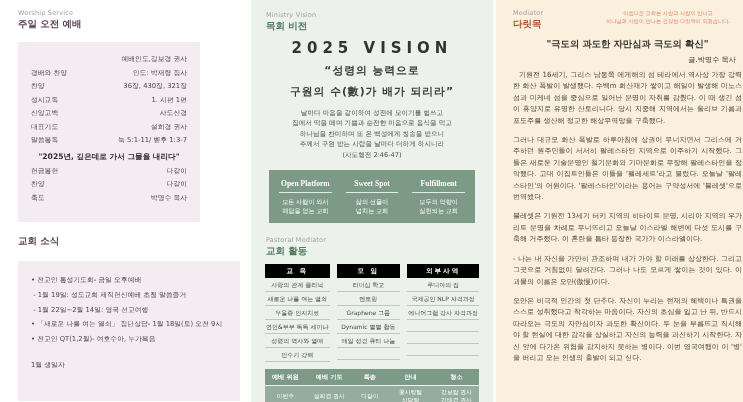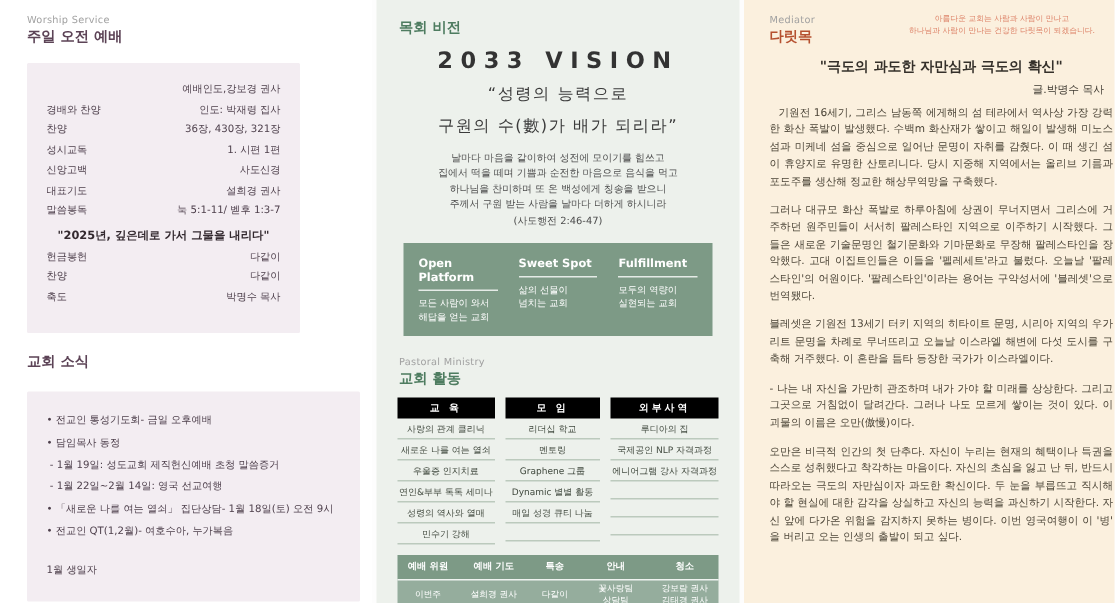--- a/index.html
+++ b/index.html
@@ -24,25 +24,25 @@
   .w-row{display:flex;justify-content:space-between;font-size:6.8px;color:#4d3f4b;line-height:13.5px;}
   .sermon{font-size:7.6px;font-weight:bold;text-align:center;color:#33292f;line-height:15px;margin:1px 0;}
   .ann-box{margin:13px 0 0;width:222px;padding:12px 13px;box-sizing:border-box;height:140px;}
   .ann-item{font-size:6.8px;color:#4d3f4b;line-height:14.8px;white-space:pre-wrap;}
   .ann-footer{font-size:6.8px;color:#4d3f4b;margin-top:13px;}
   .ann-head{margin-top:13px;}
 
   
   .mid-head{margin-left:15px;}
   .vision-title{font-size:15px;font-weight:bold;letter-spacing:5px;text-align:center;color:#333;margin-top:6px;}
-  .vq{font-size:10.8px;font-weight:normal;text-align:center;color:#3b3b3b;letter-spacing:1px;margin-top:7px;}
+  .vq{font-size:10.8px;font-weight:bold;text-align:center;color:#3b3b3b;letter-spacing:1px;margin-top:7px;}
   .scripture{margin-top:9px;text-align:center;font-size:6.6px;color:#4d4d4d;line-height:10.4px;}
   .scripture-ref{text-align:center;font-size:6.6px;color:#4d4d4d;line-height:11px;}
   .vision-table{display:flex;background:#7d9a86;margin:9px 18px 0;padding:9px 10px 8px;gap:14px;}
-  .vt-cell{flex:1;text-align:left;color:#fff;}
+  .vt-cell{flex:1;text-align:center;color:#fff;font-family:Liberation Serif, serif;}
   .vt-head{font-size:7.6px;font-weight:bold;padding-bottom:4px;border-bottom:1px solid rgba(255,255,255,.8);}
   .vt-desc{font-size:6.2px;line-height:1.5;margin-top:4px;white-space:pre-line;}
   .pastoral-head{margin-top:13px;margin-left:15px;}
   .activity{display:flex;gap:7px;margin:6px 14px 0;}
   .act-col{flex:1;}
   .act-head{background:#000000;color:#fff;font-size:6.6px;font-weight:bold;text-align:center;padding:2.5px 0;letter-spacing:2px;}
   .act-item{font-size:6px;color:#40493e;text-align:center;border-bottom:1px solid #bccabd;padding:2.5px 1px 1.5px;min-height:7px;white-space:nowrap;overflow:hidden;}
   .roster{margin:7px 14px 0;}
   .roster-row{display:grid;grid-template-columns:19% 22% 16% 22% 21%;}
   .roster-head{background:#7d9a86;}
@@ -108,34 +108,34 @@
         <span class="w-value">박명수 목사</span>
       </div>
   </div>
 
   <div class="ann-head">
     <div class="sec-ko plum">교회 소식</div>
   </div>
 
   <div class="box ann-box">
     <div class="ann-item">• 전교인 통성기도회- 금일 오후예배</div>
-    <div class="ann-item">• 담임목사 동정</div>
     <div class="ann-item"> - 1월 19일: 성도교회 제직헌신예배 초청 말씀증거</div>
     <div class="ann-item"> - 1월 22일~2월 14일: 영국 선교여행</div>
     <div class="ann-item">• 「새로운 나를 여는 열쇠」 집단상담- 1월 18일(토) 오전 9시</div>
     <div class="ann-item">• 전교인 QT(1,2월)- 여호수아, 누가복음</div>
     <div class="ann-footer">1월 생일자</div>
   </div>
 </div>
 
 <div class="panel panel-mid">
   <div class="mid-head">
+    <div class="sec-en">Ministry Vision</div>
     <div class="sec-ko green">목회 비전</div>
   </div>
-  <div class="vision-title">2033 VISION</div>
+  <div class="vision-title">2025 VISION</div>
   <div class="vq">“성령의 능력으로</div>
   <div class="vq">구원의 수(數)가 배가 되리라”</div>
   <div class="scripture">
     <div>날마다 마음을 같이하여 성전에 모이기를 힘쓰고</div>
     <div>집에서 떡을 떼며 기쁨과 순전한 마음으로 음식을 먹고</div>
     <div>하나님을 찬미하며 또 온 백성에게 칭송을 받으니</div>
     <div>주께서 구원 받는 사람을 날마다 더하게 하시니라</div>
   </div>
   <div class="scripture-ref">(사도행전 2:46-47)</div>
 
@@ -151,21 +151,21 @@
 넘치는 교회</div>
     </div>
     <div class="vt-cell">
       <div class="vt-head">Fulfillment</div>
       <div class="vt-desc">모두의 역량이
 실현되는 교회</div>
     </div>
   </div>
 
   <div class="pastoral-head">
-    <div class="sec-en">Pastoral Ministry</div>
+    <div class="sec-en">Pastoral Mediator</div>
     <div class="sec-ko green">교회 활동</div>
   </div>
 
   <div class="activity">
     <div class="act-col">
       <div class="act-head">교 육</div>
       <div class="act-item">사랑의 관계 클리닉</div>
       <div class="act-item">새로운 나를 여는 열쇠</div>
       <div class="act-item">우울증 인지치료</div>
       <div class="act-item">연인&amp;부부 톡톡 세미나</div>

